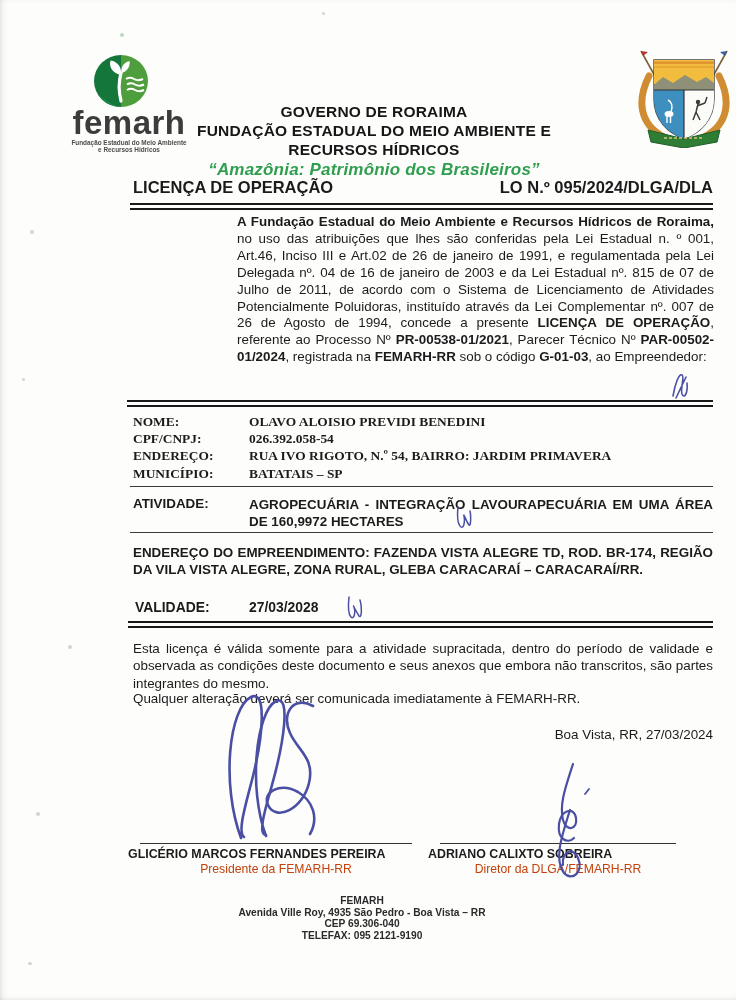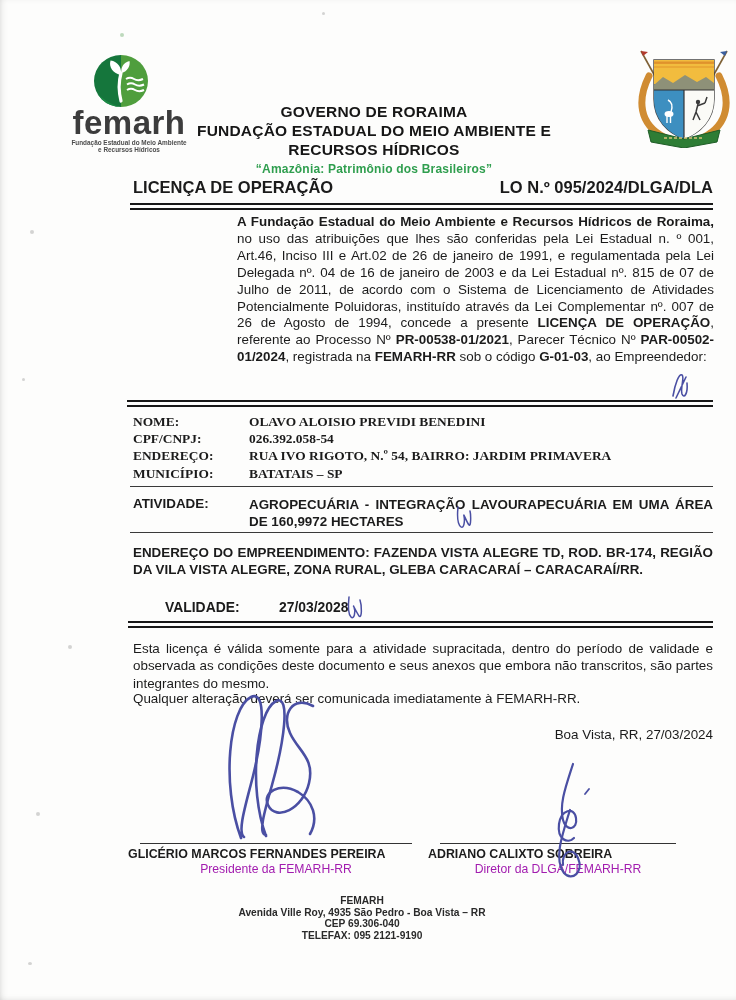--- a/index.html
+++ b/index.html
@@ -10,21 +10,21 @@
     font-family:"Liberation Sans", sans-serif;
     color:#1b1b1b; overflow:hidden;
     box-shadow: inset 4px 0 10px -6px rgba(0,0,0,.25), inset 0 -4px 10px -7px rgba(0,0,0,.15);
   }
   .abs{ position:absolute; }
 
   
   .logo-word{ left:70px; top:104px; width:118px; font-size:33px; font-weight:600; color:#3c3c3c; letter-spacing:.5px; text-align:center; }
   .logo-tag{ left:58px; top:139px; width:142px; font-size:6.4px; line-height:7.2px; color:#4c4c4c; text-align:center; font-weight:600; }
   .org{ left:164px; top:74px; width:420px; text-align:center; font-weight:bold; font-size:15.5px; line-height:19px; color:#161616; letter-spacing:.2px;margin-top:28px; }
-  .motto{ color:var(--motto-green, #2f9e4e); font-size:12px; margin-top:1px; }
+  .motto{ color:var(--motto-green, #2f9e4e); font-style:italic; font-size:17px; margin-top:1px; }
 
   
   .titlebar{ left:133px; top:178px; width:580px; display:flex; justify-content:space-between; font-weight:bold; font-size:16.5px; }
   .rule-double{ left:130px; width:583px; height:7px; border-top:2.5px solid #181818; border-bottom:2.5px solid #181818; }
   .rd1{ top:203px; }
   .rd2{ top:400px; left:127px; width:586px; }
   .rd3{ top:621px; left:128px; width:585px; }
   .rule-thin{ left:130px; width:583px; border-top:1.6px solid #3a3a3a; }
   .rt1{ top:486px; }
   .rt2{ top:532px; }
@@ -34,31 +34,31 @@
 
   .info-table{ left:133px; top:414px; width:580px; font-size:13.4px; font-weight:bold;font-family:Liberation Serif, serif; }
   .info-row{ display:flex; height:17.2px; }
   .info-label{ width:116px; flex:none; }
   .activity{ left:133px; top:496px; width:580px; display:flex; font-size:13.4px; font-weight:bold; }
   .activity-label{ width:116px; flex:none; }
   .activity-value{ flex:1; text-align:justify; line-height:17px; }
 
   .site-par{ left:133px; top:544px; width:580px; font-size:13.4px; font-weight:bold; line-height:17.2px; text-align:justify; }
   .validity{ left:135px; top:599px; width:400px; display:flex; font-size:13.9px; font-weight:bold; }
-  .validity-label{ width:114px; flex:none;margin-left:30px; }
+  .validity-label{ width:114px; flex:none; }
 
   .closing{ left:133px; top:640px; width:580px; font-size:13.4px; line-height:17.3px; text-align:justify; }
   .closing-p2{ left:133px; top:691px; width:580px; font-size:13.4px; }
   .dateline{ left:133px; top:727px; width:580px; text-align:right; font-size:13.4px; }
 
   .sigline{ border-top:1.4px solid #333; height:0; }
   .sl1{ left:140px; top:843px; width:272px; }
   .sl2{ left:440px; top:843px; width:236px; }
   .signame{ text-align:left; font-weight:bold; font-size:12.4px; }
-  .sigrole{ text-align:center; font-size:12.2px; color:#a21caf; }
+  .sigrole{ text-align:center; font-size:12.2px; color:#c2410c; }
   .sn1{ left:128px; top:847px; width:296px; }
   .sr1{ left:128px; top:862px; width:296px; }
   .sn2{ left:428px; top:847px; width:260px; }
   .sr2{ left:428px; top:862px; width:260px; }
 
   .footer{ left:62px; top:895px; width:600px; text-align:center; font-size:10.2px; font-weight:bold; line-height:11.6px; color:#2a2a2a; }
 
   .ink{ stroke:var(--ink-blue, #4a4fa3); fill:none; stroke-linecap:round; stroke-linejoin:round; }
 
   .speck{ position:absolute; border-radius:50%; background:#9f9f9f; opacity:.45; }

